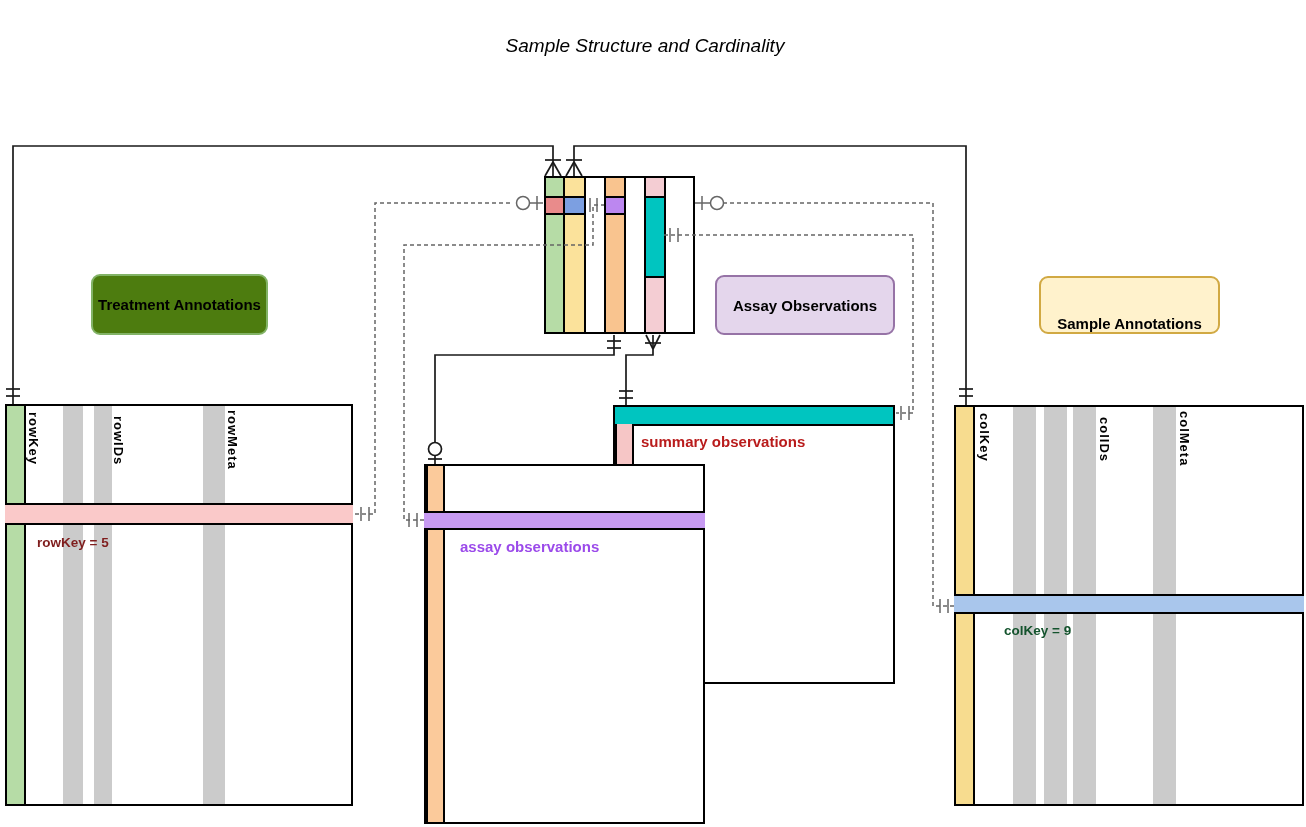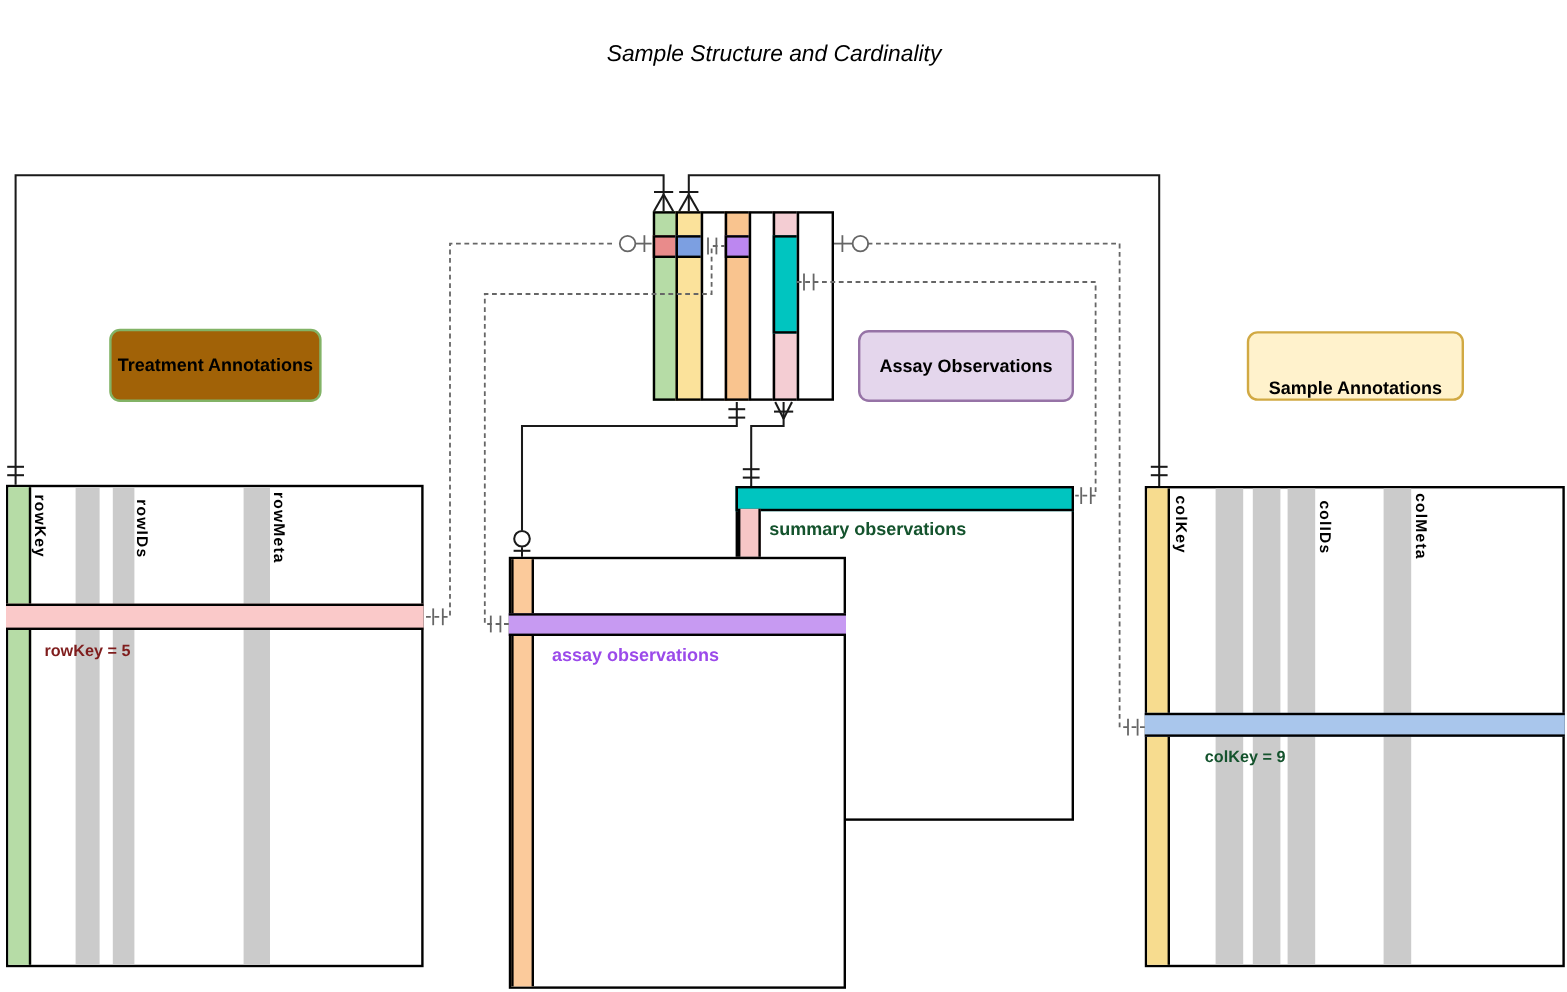--- a/index.html
+++ b/index.html
@@ -22,21 +22,21 @@
   .mcell{position:absolute;left:-2px;right:-2px;border:2px solid #000;box-sizing:border-box;}
   #connectors{position:absolute;left:0;top:0;z-index:5;pointer-events:none;}
 </style>
 </head>
 <body>
 
 <div id="canvas">
 
   <div class="subtitle">Sample Structure and Cardinality</div>
 
-  <div class="node" style="left: 91px; top: 274px; width: 177px; height: 61px; background-color: #a16207; border-color: rgb(130, 179, 102);">
+  <div class="node" style="left: 91px; top: 274px; width: 177px; height: 61px; background-color: #4d7c0f; border-color: rgb(130, 179, 102);">
     <span>Treatment Annotations</span>
   </div>
   <div class="node" style="left: 715px; top: 275px; width: 180px; height: 60px; background-color: rgb(228, 214, 236); border-color: rgb(150, 115, 166);">
     <span>Assay Observations</span>
   </div>
   <div class="node" style="left: 1039px; top: 276px; width: 181px; height: 58px; background-color: rgb(255, 242, 204); border-color: rgb(209, 169, 67); align-items: flex-end;">
     <span>Sample Annotations</span>
   </div>
 
   <div style="position:absolute;left:544px;top:176px;width:151px;height:158px;z-index:1;">
@@ -78,21 +78,21 @@
     <div class="vlabel" style="left:21px;top:6px;">colKey</div>
     <div class="vlabel" style="left:141px;top:10px;">colIDs</div>
     <div class="vlabel" style="left:221px;top:4px;">colMeta</div>
     <div class="hrow" style="top: 187px; height: 20px; background-color: rgb(169, 198, 236);"></div>
     <div class="hltext" style="left: 48px; top: 216px; color: #14532d;">colKey = 9</div>
   </div>
 
   <div class="tbl" style="left:613px;top:405px;width:282px;height:279px;z-index:1;">
     <div style="position: absolute; left: -2px; top: -2px; width: calc(100% + 4px); height: 21px; border: 2px solid rgb(0, 0, 0); box-sizing: border-box; background-color: rgb(0, 197, 192);"></div>
     <div style="position: absolute; left: 0px; top: 17px; width: 19px; height: 42px; border-right: 2px solid rgb(0, 0, 0); border-bottom: 2px solid rgb(0, 0, 0); border-left: 2px solid rgb(0, 0, 0); border-image: initial; border-top: none; box-sizing: border-box; background-color: rgb(246, 198, 198);"></div>
-    <div class="captext" style="left: 26px; top: 26px; color: #14532d;">summary observations</div>
+    <div class="captext" style="left: 26px; top: 26px; color: #b91c1c;">summary observations</div>
   </div>
 
   <div class="tbl" style="left:424px;top:464px;width:281px;height:360px;z-index:2;">
     <div class="col" style="left: 0px; width: 19px; border-left: 2px solid rgb(0, 0, 0); background-color: rgb(251, 202, 155);"></div>
     <div class="hrow" style="top: 45px; height: 19px; background-color: rgb(199, 154, 242);"></div>
     <div class="captext" style="left: 34px; top: 72px; color: rgb(155, 74, 234);">assay observations</div>
   </div>
 
   <svg id="connectors" width="1306" height="827">
 

